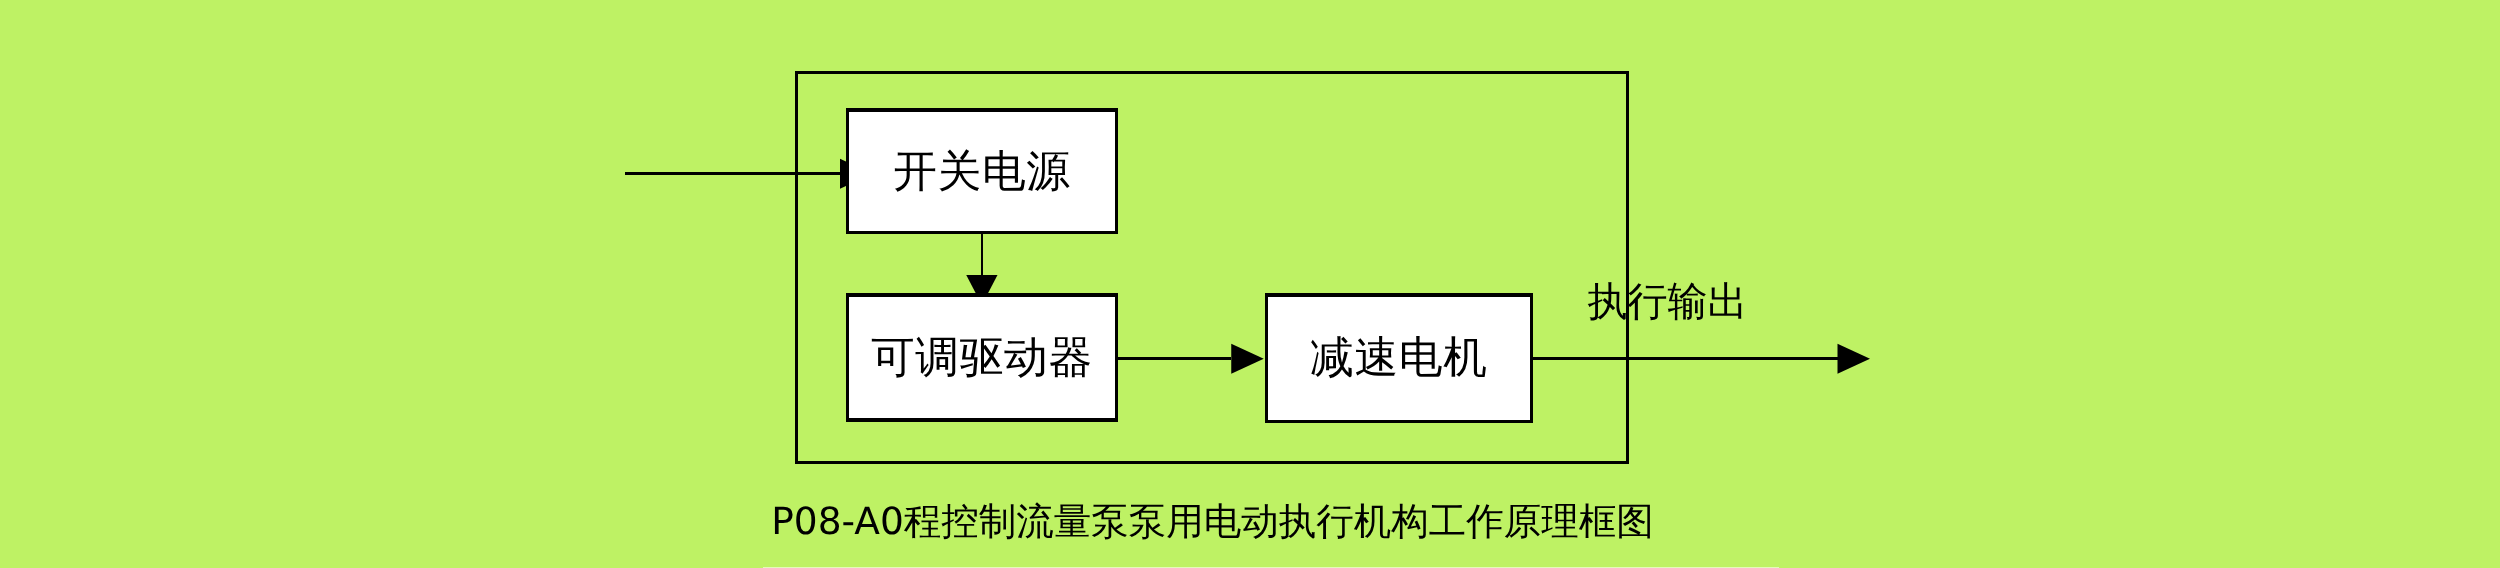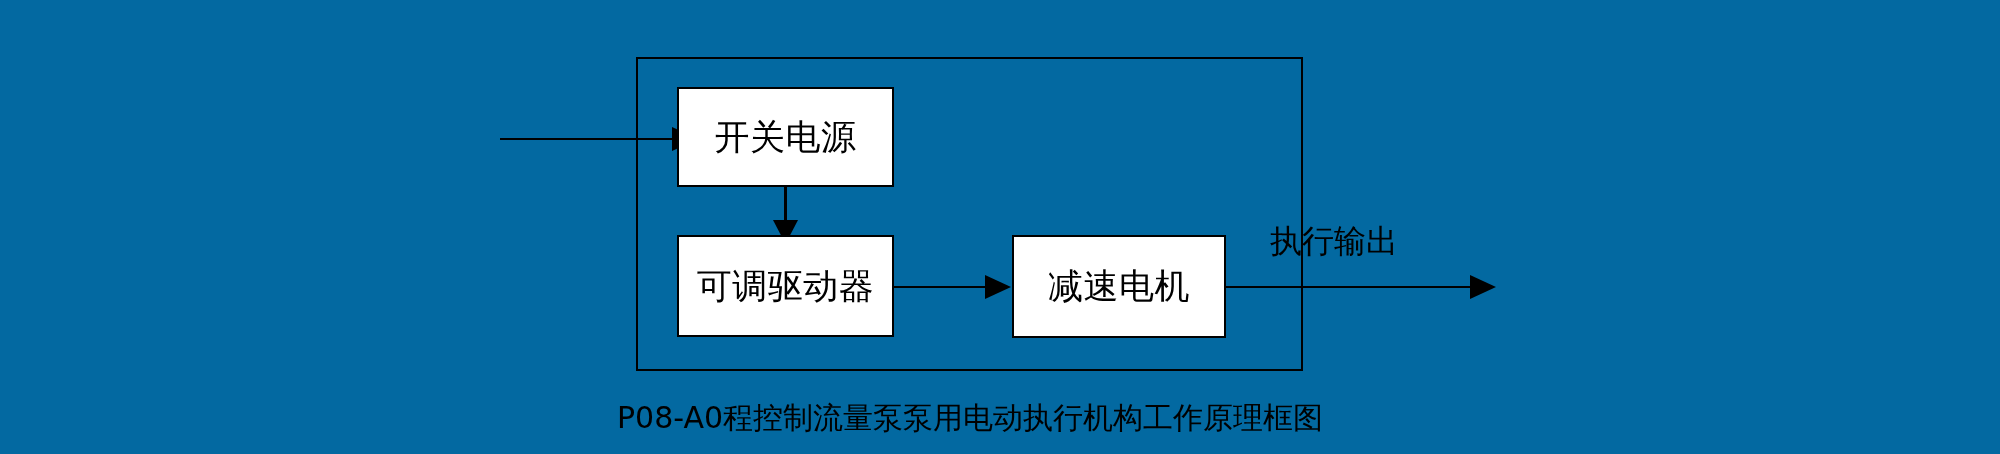--- a/index.html
+++ b/index.html
@@ -8,21 +8,21 @@
     padding: 0;
     background: #ffffff;
   }
   body {
     font-family: "Liberation Sans", "DejaVu Sans", sans-serif;
   }
   #page {
     position: relative;
     width: 2000px;
     height: 454px;
-    background: #0369a1;
+    background: #bef264;
     overflow: hidden;
   }
   #diagram-svg {
     position: absolute;
     left: 0;
     top: 0;
     width: 2000px;
     height: 454px;
     display: block;
   }

